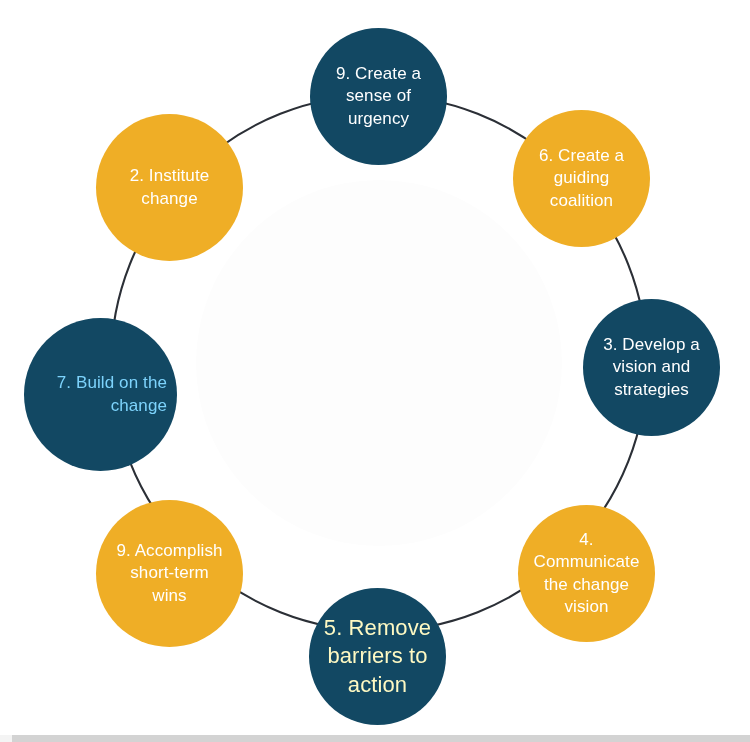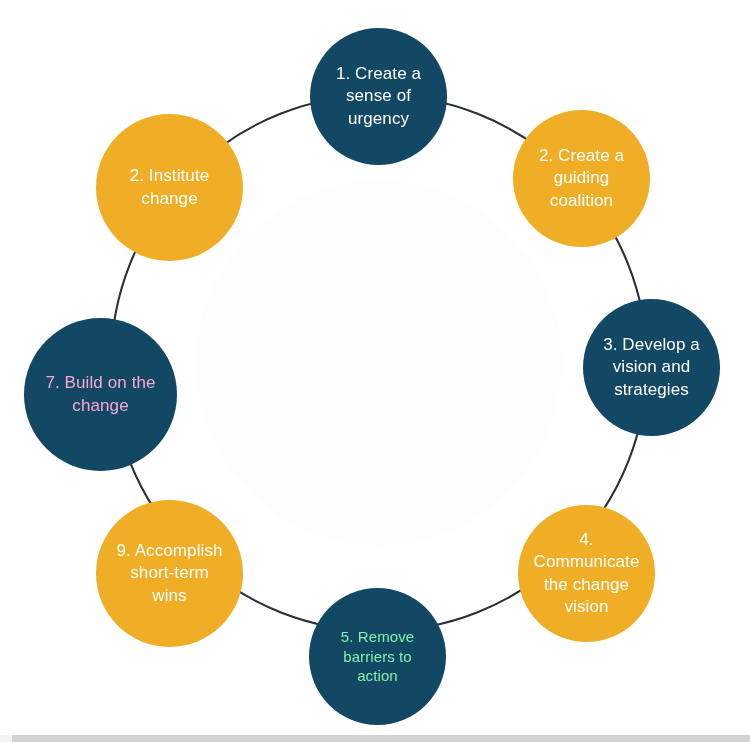--- a/index.html
+++ b/index.html
@@ -89,57 +89,57 @@
 
 <div id="diagram-root" style="background: rgb(255, 255, 255);">
 
   <div class="ring-field"></div>
 
   <svg class="connector-layer" viewBox="0 0 750 742" xmlns="http://www.w3.org/2000/svg">
     <circle id="ring-arc" cx="379" cy="363" r="268" fill="none" stroke="#2b2f36" stroke-width="2.1"></circle>
   </svg>
 
   <div class="node navy" id="node-1" title="1. Create a sense of urgency" style="left: 310px; top: 28px; width: 137px; height: 137px; font-size: 17px; background: rgb(18, 72, 99); color: rgb(255, 255, 255);">
-    <span class="node-label">1. Create a
+    <span class="node-label">9. Create a
 sense of
 urgency</span>
   </div>
 
   <div class="node amber" id="node-2" title="2. Create a guiding coalition" style="left: 513px; top: 110px; width: 137px; height: 137px; font-size: 17px; background: rgb(239, 174, 38); color: rgb(255, 255, 255);">
-    <span class="node-label">2. Create a
+    <span class="node-label">6. Create a
 guiding
 coalition</span>
   </div>
 
   <div class="node navy" id="node-3" title="3. Develop a vision and strategies" style="left: 583px; top: 299px; width: 137px; height: 137px; font-size: 17px; background: rgb(18, 72, 99); color: rgb(255, 255, 255);">
     <span class="node-label">3. Develop a
 vision and
 strategies</span>
   </div>
 
   <div class="node amber" id="node-4" title="4. Communicate the change vision" style="left: 518px; top: 505px; width: 137px; height: 137px; font-size: 17px; background: rgb(239, 174, 38); color: rgb(255, 255, 255);">
     <span class="node-label">4.
 Communicate
 the change
 vision</span>
   </div>
 
-  <div class="node navy" id="node-5" title="5. Remove barriers to action" style="left: 309px; top: 588px; width: 137px; height: 137px; font-size: 15px; background: rgb(18, 72, 99); color: #86efac; justify-content: center;">
+  <div class="node navy" id="node-5" title="5. Remove barriers to action" style="left: 309px; top: 588px; width: 137px; height: 137px; font-size: 22px; background: rgb(18, 72, 99); color: #fef9c3; justify-content: center;">
     <span class="node-label">5. Remove
 barriers to
 action</span>
   </div>
 
   <div class="node amber" id="node-6" title="6. Accomplish short-term wins" style="left: 96px; top: 500px; width: 147px; height: 147px; font-size: 17px; background: rgb(239, 174, 38); color: rgb(255, 255, 255);">
     <span class="node-label">9. Accomplish
 short-term
 wins</span>
   </div>
 
-  <div class="node navy" id="node-7" title="7. Build on the change" style="left: 24px; top: 318px; width: 153px; height: 153px; font-size: 17px; background: rgb(18, 72, 99); color: #f9a8d4;">
+  <div class="node navy" id="node-7" title="7. Build on the change" style="left: 24px; top: 318px; width: 153px; height: 153px; font-size: 17px; background: rgb(18, 72, 99); color: #7dd3fc; text-align: right;">
     <span class="node-label">7. Build on the
 change</span>
   </div>
 
   <div class="node amber" id="node-8" title="8. Institute change" style="left: 96px; top: 114px; width: 147px; height: 147px; font-size: 17px; background: rgb(239, 174, 38); color: rgb(255, 255, 255);">
     <span class="node-label">2. Institute
 change</span>
   </div>
 
   <div class="bottom-strip"></div>

